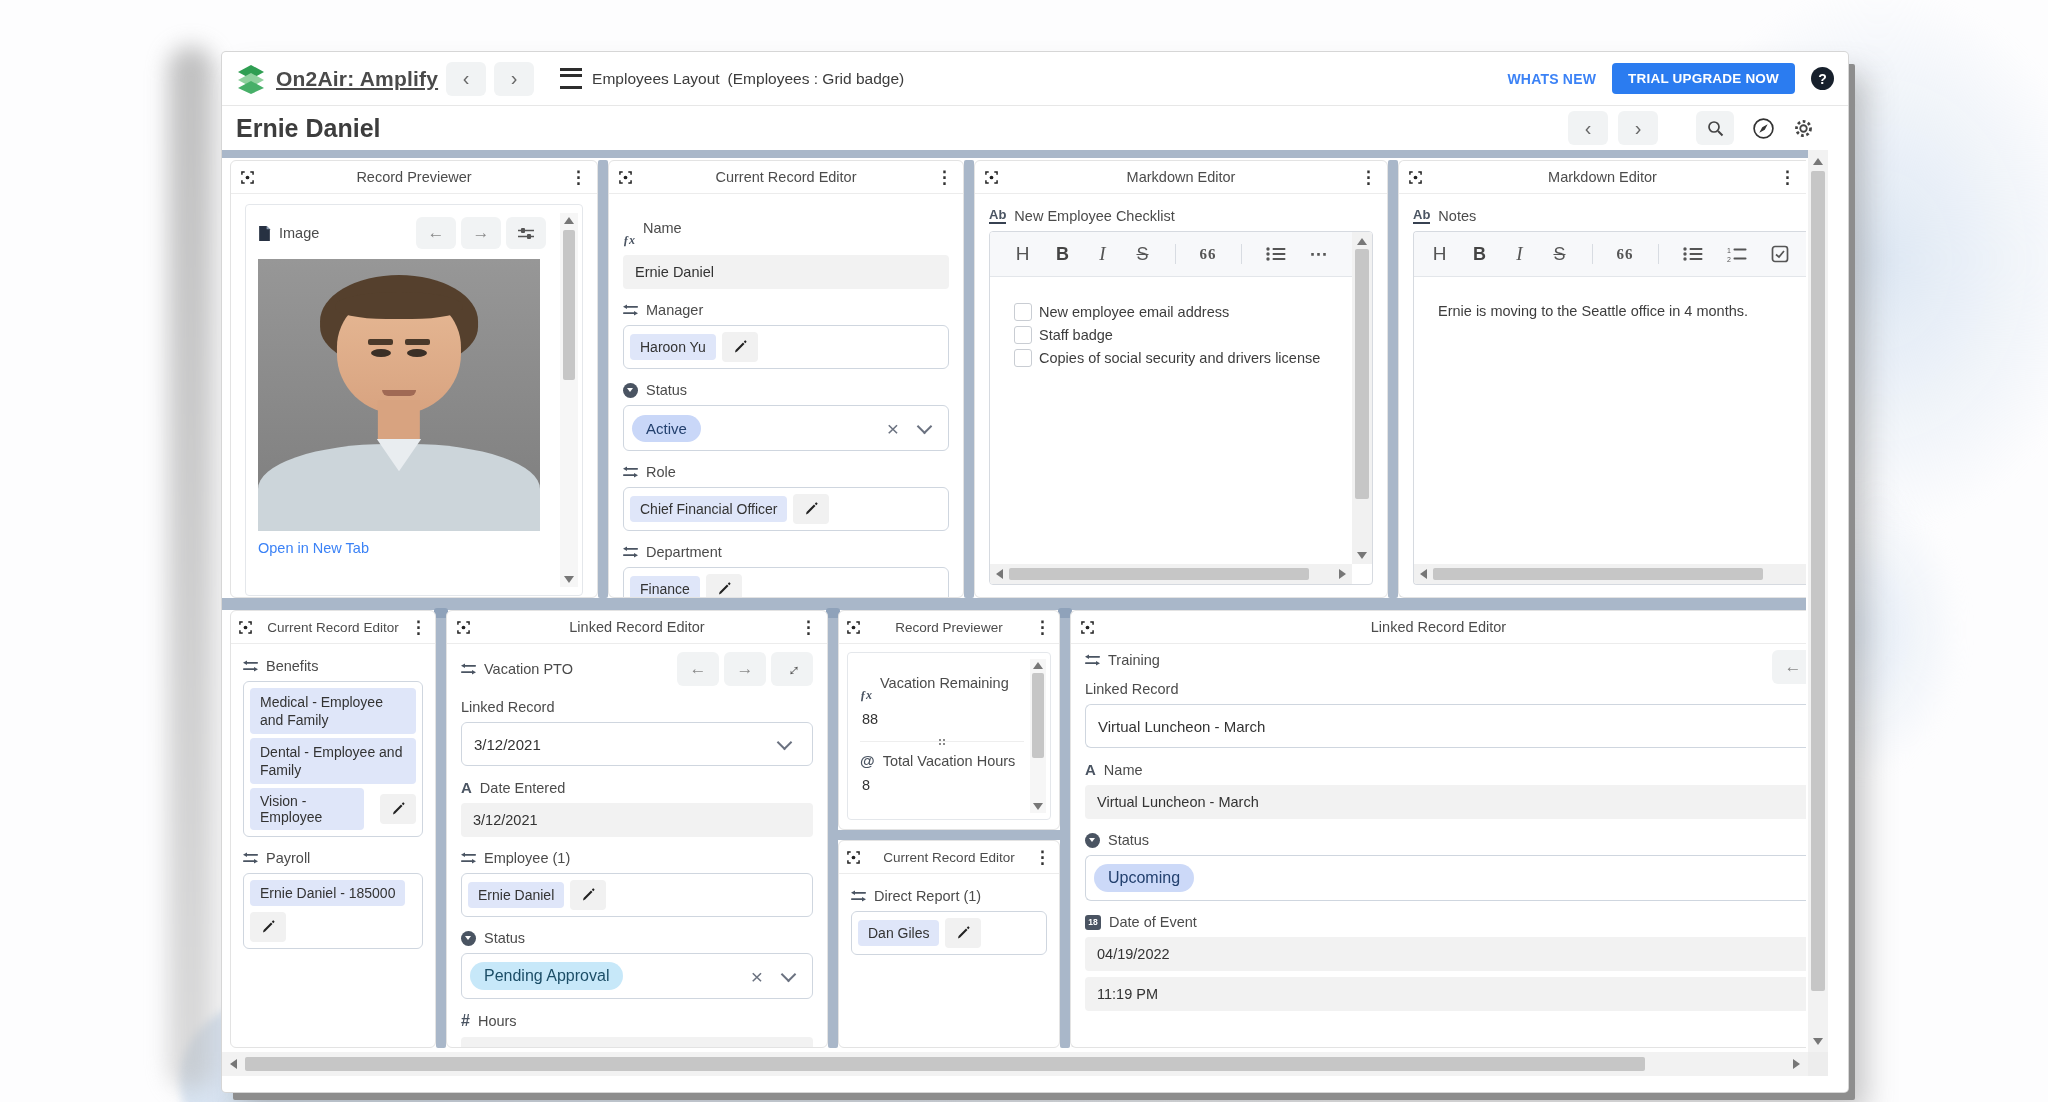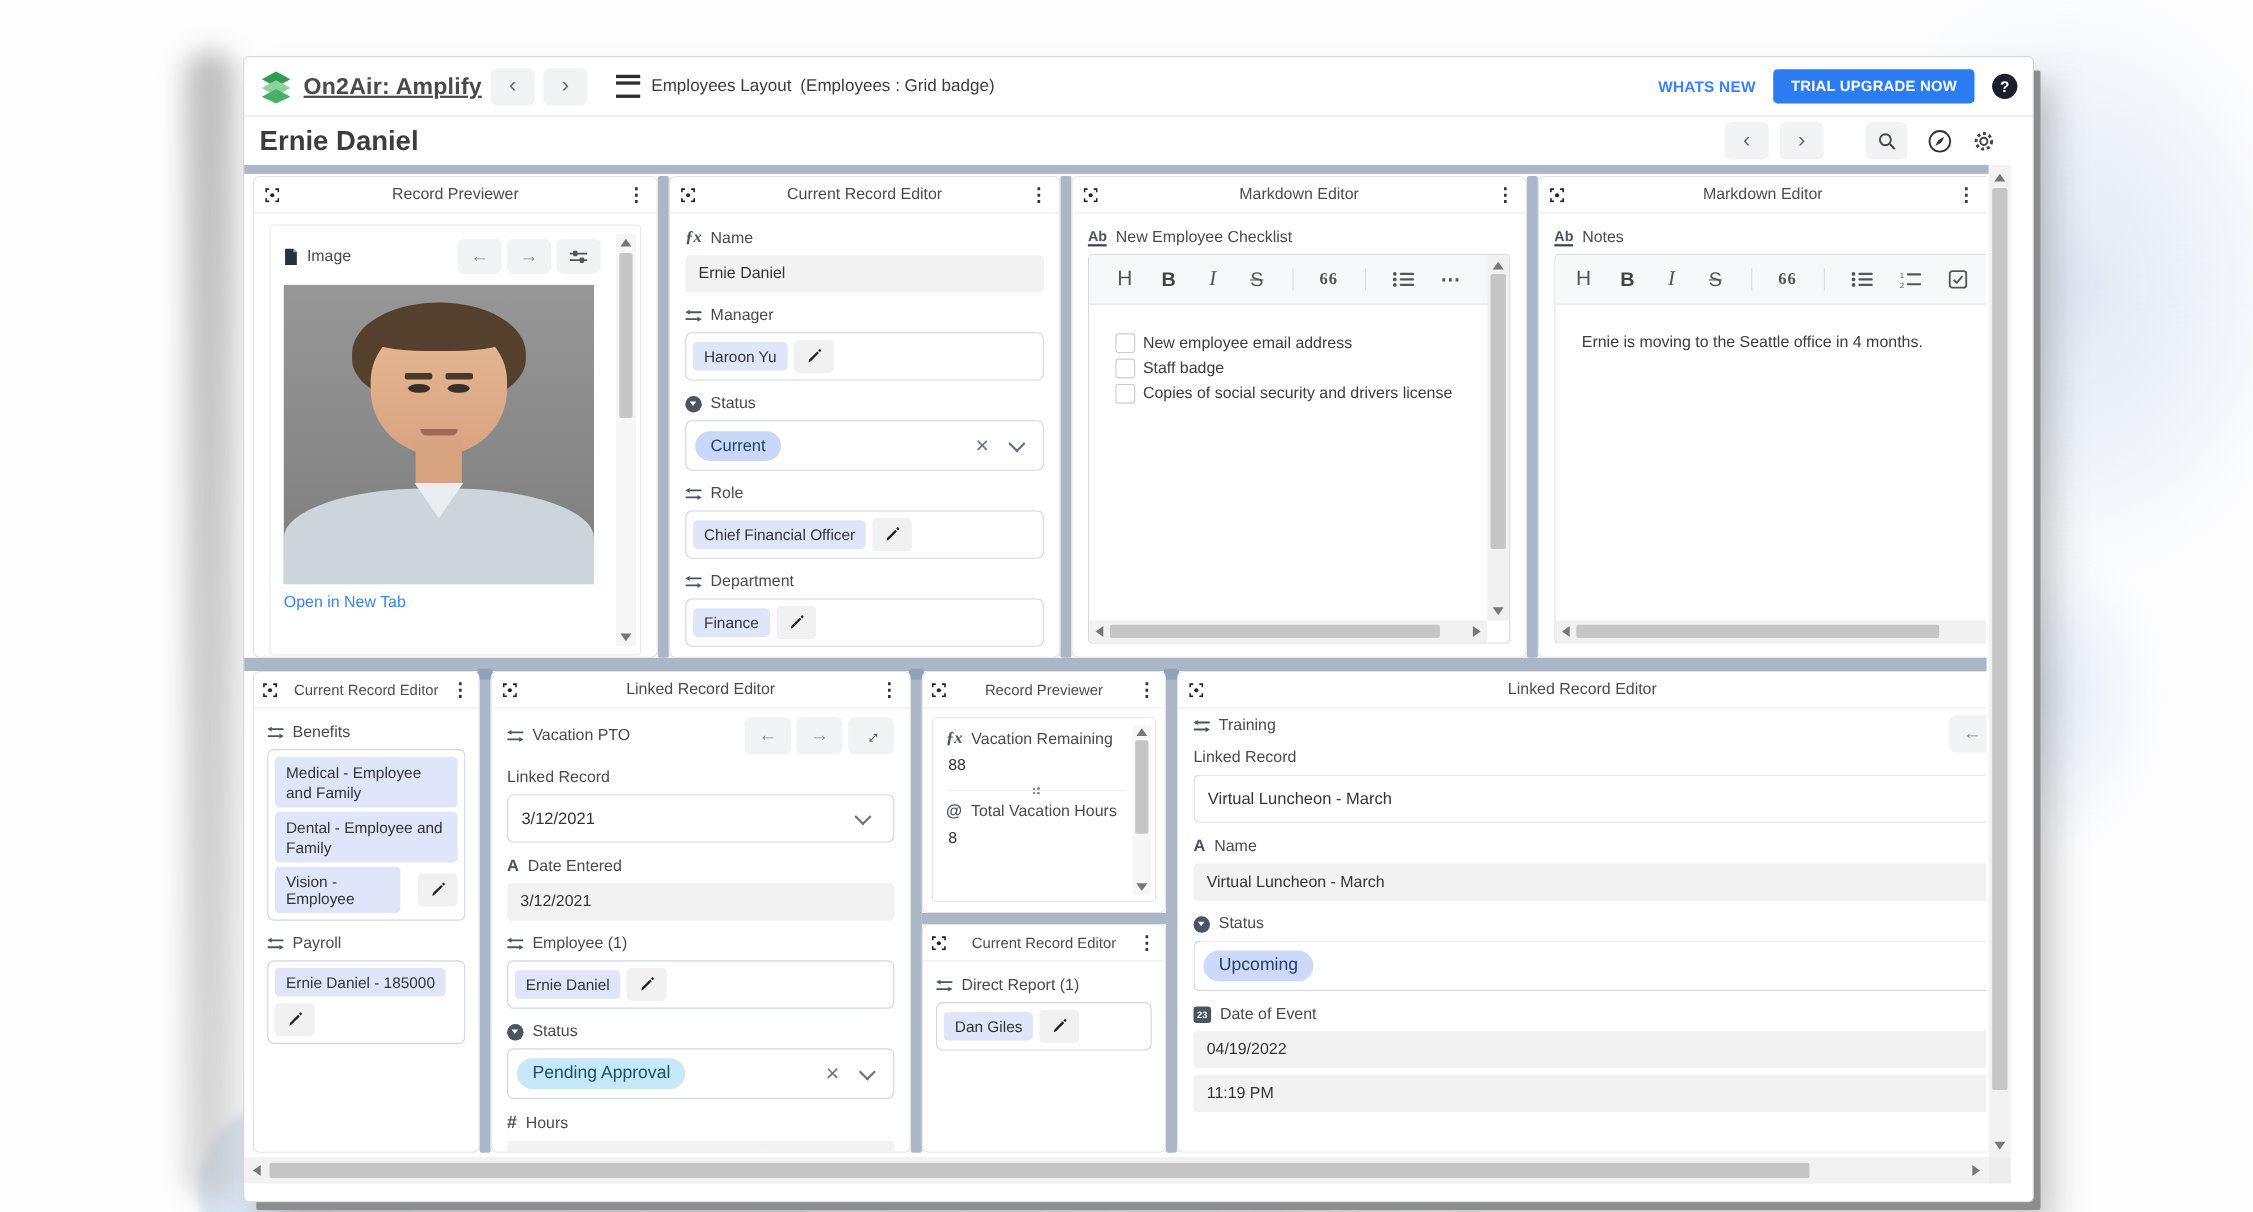--- a/index.html
+++ b/index.html
@@ -111,21 +111,21 @@
   .tb.s{font-size:18px;text-decoration:line-through;}
   .tb.q{font-family:"Liberation Serif",serif;font-weight:700;font-size:15px;letter-spacing:1px;}
   .tb-sep{width:1px;height:20px;background:#d8dce2;}
   .md-body{position:relative;font-size:14.5px;color:#3d3d3d;}
   .chk-row{display:flex;align-items:center;gap:7px;margin-bottom:5px;}
   .chkbox{width:16px;height:16px;border:1.5px solid #c9cdd3;border-radius:3px;background:#fff;
     flex:0 0 auto;cursor:pointer;}
 
   
   .fic{display:inline-flex;align-items:center;justify-content:center;color:#4a5462;flex:0 0 auto;}
-  .fic.fx{font-family:"Liberation Serif",serif;font-style:italic;font-weight:700;font-size:15px;}
+  .fic.fx{font-family:"Liberation Serif",serif;font-style:italic;font-weight:700;font-size:12px;margin-top:25px;}
   .fic.A{font-weight:700;font-size:15px;}
   .fic.hash{font-weight:700;font-size:16px;}
   .fic.at{font-weight:700;font-size:15px;}
   .fic.ab{font-weight:700;font-size:13px;border-bottom:2px solid #374151;line-height:1.1;}
   .fic.cal{width:16px;height:15px;background:#4a5462;color:#fff;border-radius:3px;font-size:8.5px;
     font-weight:700;display:flex;align-items:center;justify-content:center;}
   .sel-ic{width:15px;height:15px;border-radius:50%;background:#4a5462;position:relative;flex:0 0 auto;}
   .sel-ic::after{content:"";position:absolute;left:4px;top:5.5px;border-left:3.5px solid transparent;
     border-right:3.5px solid transparent;border-top:4.5px solid #fff;}
 
@@ -337,21 +337,21 @@
                 <path d="M2 12.5 L2.6 9.9 L10 2.5 L11.5 4 L4.1 11.4 Z M10.8 1.7 L12.3 3.2 L13.2 2.3 a0.9 0.9 0 0 0 0-1.3 L12.1 0.2 Z" fill="#222"></path>
               </svg>
           </span>
         </div>
 
         <div class="lbl">
           <span class="sel-ic"></span>
           <span>Status</span>
         </div>
         <div class="boxw" style="min-height:46px;padding:6px 8px">
-          <span class="pill active">Current</span>
+          <span class="pill active">Active</span>
           <span class="x-ic">×</span>
           <span class="chev"></span>
         </div>
 
         <div class="lbl">
           <svg class="fic" width="15" height="12" viewBox="0 0 15 12">
             <g fill="#4a5462">
                 <path d="M4 0.6 L0 2.8 4 5 z"></path>
                 <rect x="3.4" y="2" width="11.6" height="1.7" rx="0.8"></rect>
                 <rect x="0" y="8.3" width="11.6" height="1.7" rx="0.8"></rect>
@@ -804,21 +804,21 @@
         </div>
         <div class="in-gray" style="border-radius:4px 0 0 4px">Virtual Luncheon - March</div>
         <div class="lbl">
           <span class="sel-ic"></span>
           <span>Status</span>
         </div>
         <div class="boxw" style="min-height:46px;padding:6px 8px;border-radius:6px 0 0 6px;border-right:none">
           <span class="pill upcoming">Upcoming</span>
         </div>
         <div class="lbl">
-          <span class="fic cal">23</span>
+          <span class="fic cal">18</span>
           <span>Date of Event</span>
         </div>
         <div class="in-gray" style="border-radius:4px 0 0 4px">04/19/2022</div>
         <div class="in-gray" style="border-radius:4px 0 0 4px;margin-top:6px">11:19 PM</div>
       </div>
     </div>
 
     <div class="sb-v" style="left:1586px;top:98px;width:20px;height:902px;background:#f2f2f2">
       <span class="tri up" style="margin-top:8px"></span>
       <span class="thumb-v" style="height:820px;margin-top:6px;width:14px"></span>

